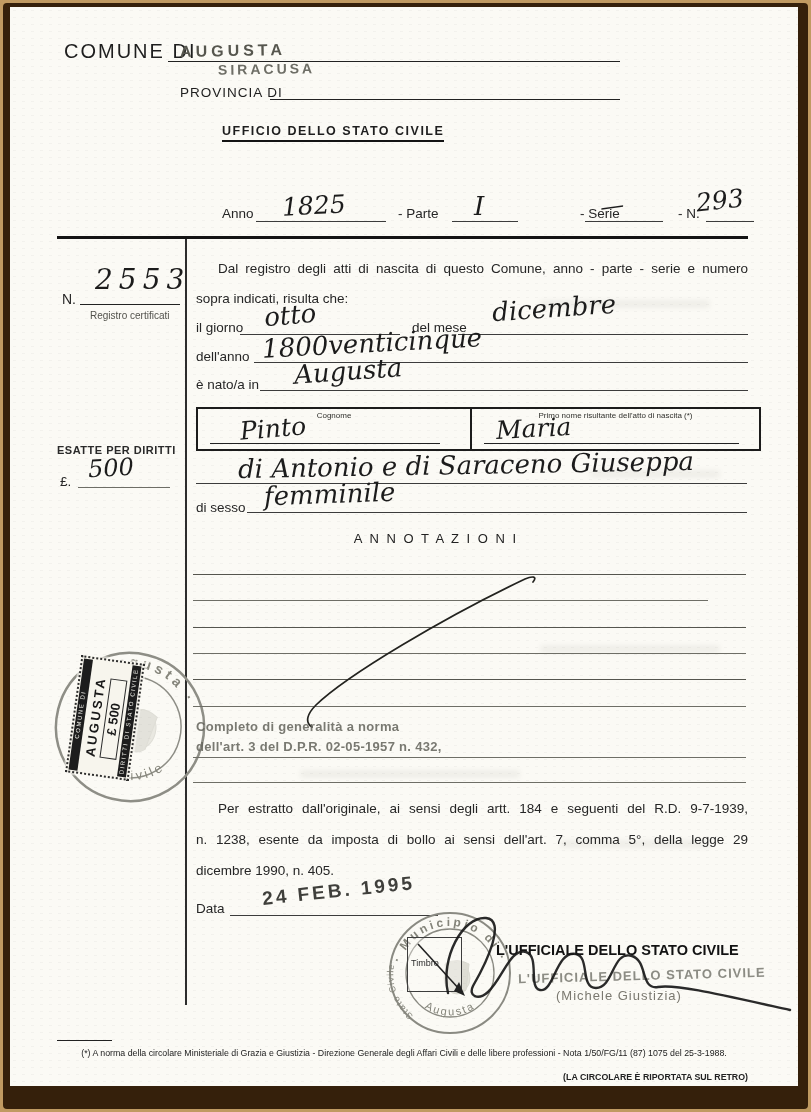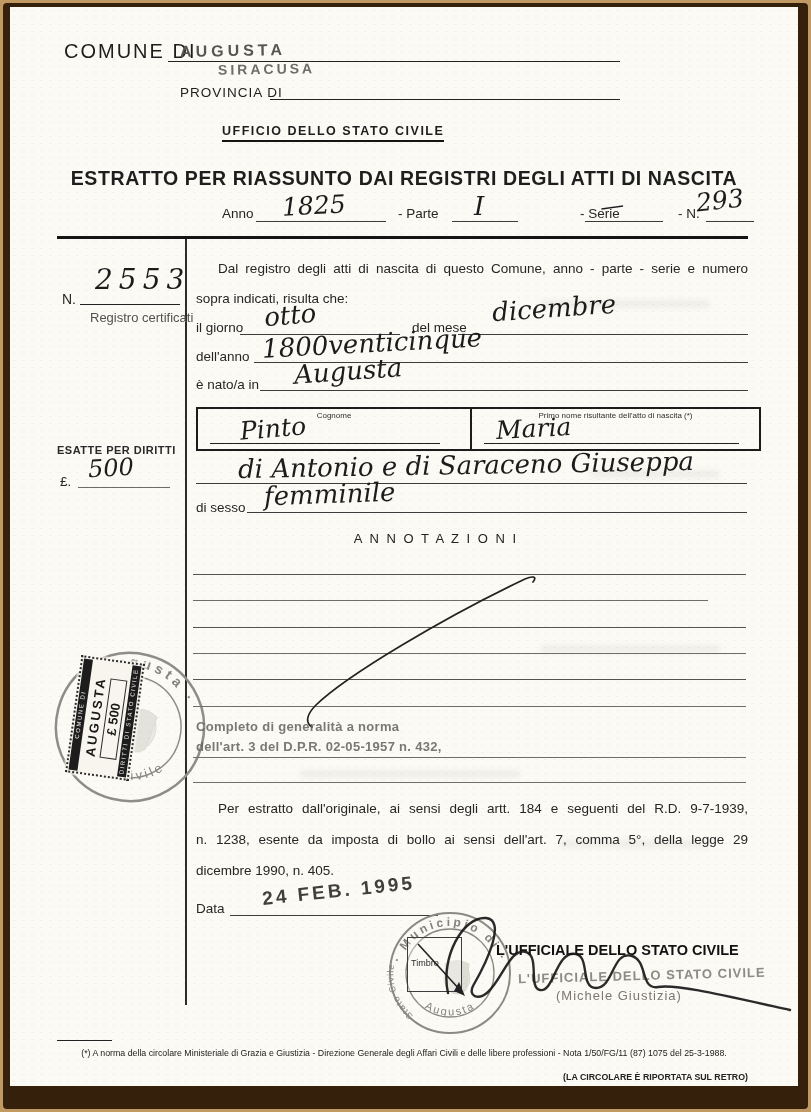--- a/index.html
+++ b/index.html
@@ -65,21 +65,20 @@
   <div class="abs smudge" style="left:560px;top:840px;width:150px;height:8px;"></div>
 
   <div class="abs" style="left:64px;top:40px;font-size:20px;letter-spacing:2px;">COMUNE DI</div>
   <div class="abs rule" style="left:168px;top:61px;width:452px;border-bottom-color:#222;"></div>
   <div class="abs" style="left:180px;top:42px;font-size:16px;font-weight:bold;letter-spacing:4px;color:#56564e;transform:rotate(-1deg);">AUGUSTA</div>
   <div class="abs" style="left:218px;top:61px;font-size:14px;font-weight:bold;letter-spacing:3px;color:#6e6e66;transform:rotate(-1deg);">SIRACUSA</div>
   <div class="abs" style="left:180px;top:85px;font-size:13.5px;letter-spacing:1px;">PROVINCIA DI</div>
   <div class="abs rule" style="left:270px;top:99px;width:350px;border-bottom-color:#222;"></div>
 
   <div class="abs heading-office" style="left:222px;top:124px;">UFFICIO DELLO STATO CIVILE</div>
-  <div class="abs heading-main" style="left:58px;top:167px;width:692px;">ESTRATTO PER RIASSUNTO DAI REGISTRI DEGLI ATTI DI NASCITA</div>
 
   <div class="abs lbl" style="left:222px;top:206px;">Anno</div>
   <div class="abs rule" style="left:256px;top:221px;width:130px;"></div>
   <div class="abs hw" style="left:282px;top:193px;font-size:25px;transform:rotate(-3deg);">1825</div>
 
   <div class="abs lbl" style="left:398px;top:206px;">- Parte</div>
   <div class="abs rule" style="left:452px;top:221px;width:66px;"></div>
   <div class="abs hw" style="left:474px;top:193px;font-size:26px;">I</div>
 
   <div class="abs lbl" style="left:534px;top:206px;margin-left:46px;">- Serie</div>
@@ -89,21 +88,21 @@
   <div class="abs lbl" style="left:678px;top:206px;">- N.</div>
   <div class="abs rule" style="left:706px;top:221px;width:48px;"></div>
   <div class="abs hw" style="left:696px;top:188px;font-size:25px;transform:rotate(-6deg);">293</div>
 
   <div class="abs thick-rule" style="left:57px;top:236px;width:691px;height:3px;"></div>
   <div class="abs" style="left:185px;top:239px;width:2px;height:766px;background:#2d2d2d;"></div>
 
   <div class="abs lbl" style="left:62px;top:291px;font-size:14px;">N.</div>
   <div class="abs hw" style="left:95px;top:266px;font-size:28px;letter-spacing:6px;">2553</div>
   <div class="abs rule" style="left:80px;top:304px;width:100px;border-bottom-color:#222;"></div>
-  <div class="abs" style="left:90px;top:310px;font-size:13px;color:#52524c;">Registro certificati</div>
+  <div class="abs" style="left:90px;top:310px;font-size:10px;color:#52524c;">Registro certificati</div>
 
   <div class="abs lbl-sm" style="left:57px;top:444px;">ESATTE PER DIRITTI</div>
   <div class="abs lbl" style="left:60px;top:474px;">£.</div>
   <div class="abs hw" style="left:88px;top:456px;font-size:24px;transform:rotate(-3deg);">500</div>
   <div class="abs rule-light" style="left:78px;top:487px;width:92px;"></div>
 
   <svg class="abs" style="left:48px;top:645px;transform:rotate(14deg);" width="164" height="164" viewBox="0 0 164 164">
     <g fill="none" stroke="#8e8e86">
       <circle cx="82" cy="82" r="74" stroke-width="2.5"></circle>
       <circle cx="82" cy="82" r="51" stroke-width="1.5"></circle>

